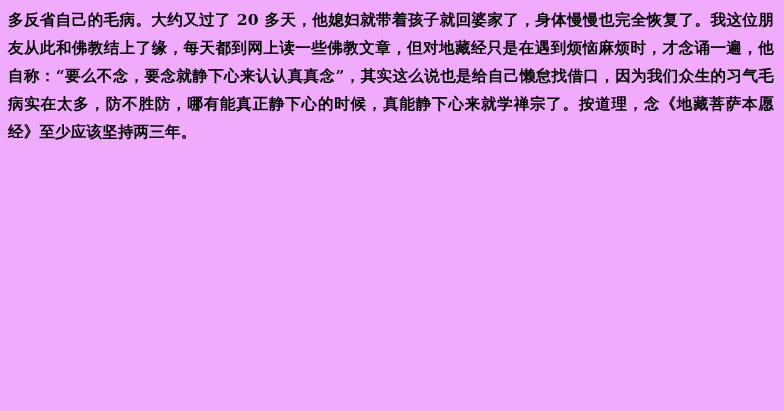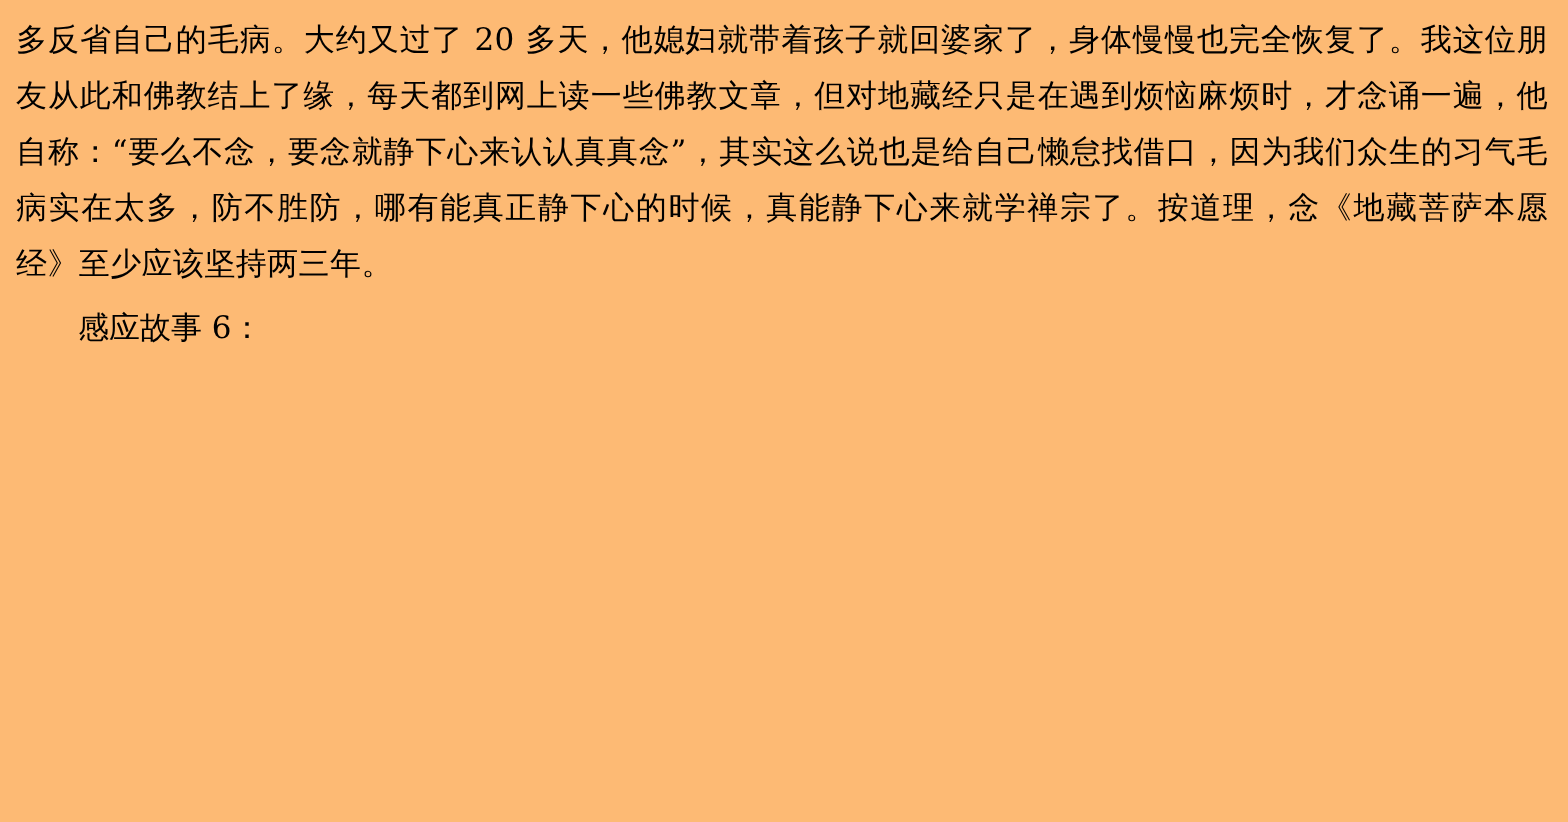--- a/index.html
+++ b/index.html
@@ -12,21 +12,22 @@
     height: 411px;
     overflow: hidden;
     font-family: "DejaVu Serif", "Liberation Serif", serif;
     color: #000000;
   }
   .page {
     width: 784px;
     height: 411px;
     box-sizing: border-box;
     padding: 6px 10px 0 8px;
-    background: #fdba74;
+    background: #f0abfc;
+    font-weight: bold;
   }
   .para {
     font-size: 15.5px;
     line-height: 28px;
     text-align: justify;
     text-justify: inter-ideograph;
     letter-spacing: 0.2px;
     margin: 0;
   }
   .indent {
@@ -44,16 +45,15 @@
 </style>
 </head>
 <body>
 
 <div class="page">
 
   <p class="para">多反省自己的毛病。大约又过了 20 多天，他媳妇就带着孩子就回婆家了，身体慢慢也完全恢复了。我这位朋友从此和佛教结上了缘，每天都到网上读一些佛教文章，但对地藏经只是在遇到烦恼麻烦时，才念诵一遍，他自称：“要么不念，要念就静下心来认认真真念”，其实这么说也是给自己懒怠找借口，因为我们众生的习气毛病实在太多，防不胜防，哪有能真正静下心的时候，真能静下心来就学禅宗了。按道理，念《地藏菩萨本愿经》至少应该坚持两三年。</p>
 
   <div class="spacer-sm"></div>
 
-  <p class="heading">感应故事 6：</p>
 
 
 </div>
 
 </body></html>

